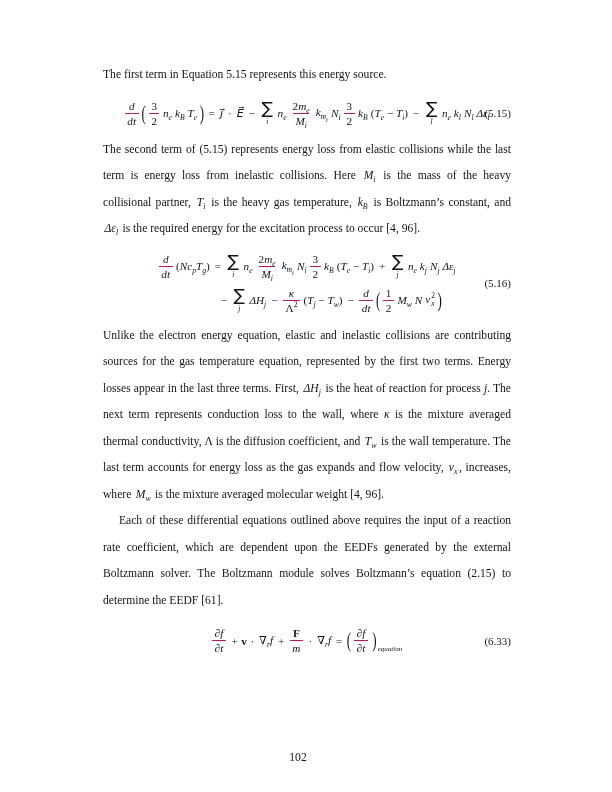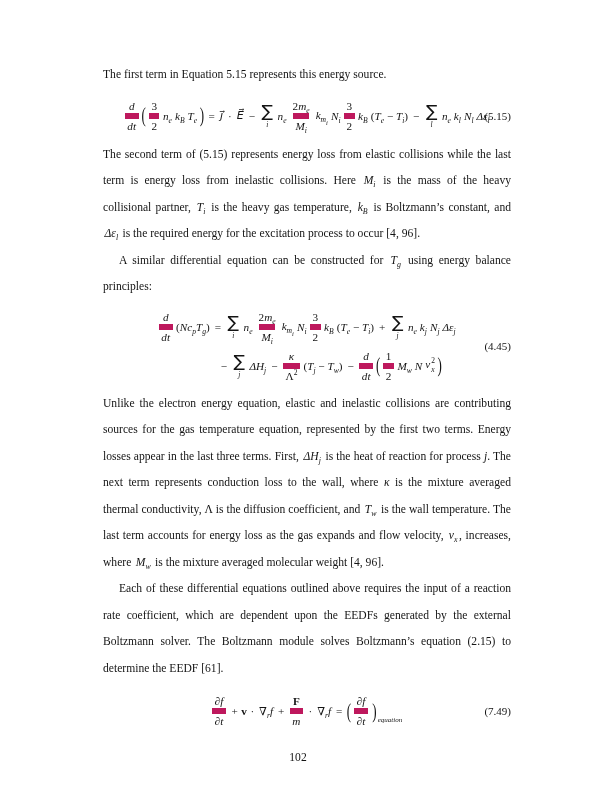--- a/index.html
+++ b/index.html
@@ -15,21 +15,21 @@
   sub sub{font-size:85%;}
   sup{font-size:68%;line-height:0;}
   
   .eqwrap{position:relative;margin:8px 0;}
   .eqbody{display:flex;align-items:center;justify-content:center;font-size:11.2px;}
   .eqtag{position:absolute;right:0;top:50%;transform:translateY(-50%);font-size:11px;font-style:normal;}
   .lines{display:flex;flex-direction:column;align-items:center;gap:5px;}
   .eline2{margin-left:46px;}
   .frac{display:inline-flex;flex-direction:column;align-items:center;margin:0 2px;}
   .frac .num,.frac .den{display:block;line-height:1.25;padding:0 2.5px;text-align:center;white-space:nowrap;}
-  .frac .den{border-top:6px solid #be185d;}
+  .frac .den{border-top:1px solid #be185d;}
   .sum{display:inline-flex;flex-direction:column;align-items:center;margin:0 3px;}
   .sum .sg{font-size:17px;line-height:1;font-style:normal;font-family:"DejaVu Sans","Liberation Serif",sans-serif;}
   .sum .lm{font-size:7.5px;font-style:italic;line-height:1;margin-top:1px;}
   .bp{display:inline-block;transform:scaleY(1.55);font-style:normal;margin:0 1px;font-size:13px;line-height:1;}
   .op{margin:0 3.5px;font-style:normal;white-space:pre;}
   .mv{white-space:nowrap;margin:0 1.5px;}
   .stack{display:inline-flex;flex-direction:column;align-items:flex-start;line-height:1;vertical-align:middle;margin-left:1px;}
   .stack .st{font-size:7.5px;line-height:1.1;font-style:normal;}
   .stack .sb{font-size:7.5px;line-height:1.1;font-style:italic;}
   .collsub{font-size:7px;position:relative;top:6px;font-style:italic;}
@@ -91,21 +91,20 @@
         <span class="mv"><i>n</i><sub>e</sub></span>
         <span class="mv"><i>k</i><sub>l</sub></span>
         <span class="mv"><i>N</i><sub>l</sub></span>
         <span class="mv"><i>Δε</i><sub>l</sub></span>
       </div>
       <span class="eqtag">(5.15)</span>
     </div>
 
     <p class="para"><span>The second term of (5.15) represents energy loss from elastic collisions while the last term is energy loss from inelastic collisions. Here </span><span class="mv"><i>M</i><sub>i</sub></span><span> is the mass of the heavy collisional partner, </span><span class="mv"><i>T</i><sub>i</sub></span><span> is the heavy gas temperature, </span><span class="mv"><i>k</i><sub>B</sub></span><span> is Boltzmann’s constant, and </span><span class="mv"><i>Δε</i><sub>l</sub></span><span> is the required energy for the excitation process to occur [4, 96].</span></p>
 
-    <p class="para indent"><span>A similar differential equation can be constructed for </span><span class="mv"><i>T</i><sub>g</sub></span><span> using energy balance principles:</span></p>
 
     <div class="eqwrap m516">
       <div class="lines">
         <div class="eqbody">
           <span class="frac">
               <span class="num it">d</span>
               <span class="den it">dt</span>
             </span>
           <span class="mv"><span class="up">(</span><i>N</i><i>c</i><sub>p</sub><i>T</i><sub>g</sub><span class="up">)</span></span>
           <span class="op">=</span>
@@ -161,21 +160,21 @@
             </span>
           <span class="mv"><i>M</i><sub>w</sub></span>
           <span class="mv"><i>N</i></span>
           <span class="mv"><i>v</i><span class="stack">
                 <span class="st">2</span>
                 <span class="sb">x</span>
               </span></span>
           <span class="bp">)</span>
         </div>
       </div>
-      <span class="eqtag">(4.45)</span>
+      <span class="eqtag">(5.16)</span>
     </div>
 
     <p class="para"><span>Unlike the electron energy equation, elastic and inelastic collisions are contributing sources for the gas temperature equation, represented by the first two terms. Energy losses appear in the last three terms. First, </span><span class="mv"><i>ΔH</i><sub>j</sub></span><span> is the heat of reaction for process </span><i>j</i><span>. The next term represents conduction loss to the wall, where </span><i>κ</i><span> is the mixture averaged thermal conductivity, </span><span class="up">Λ</span><span> is the diffusion coefficient, and </span><span class="mv"><i>T</i><sub>w</sub></span><span> is the wall temperature. The last term accounts for energy loss as the gas expands and flow velocity, </span><span class="mv"><i>v</i><sub>x</sub></span><span>, increases, where </span><span class="mv"><i>M</i><sub>w</sub></span><span> is the mixture averaged molecular weight [4, 96].</span></p>
 
     <p class="para indent"><span>Each of these differential equations outlined above requires the input of a reaction rate coefficient, which are dependent upon the EEDFs generated by the external Boltzmann solver. The Boltzmann module solves Boltzmann’s equation (2.15) to determine the EEDF [61].</span></p>
 
     <div class="eqwrap m517">
       <div class="eqbody">
         <span class="frac">
             <span class="num it">∂f</span>
@@ -193,19 +192,19 @@
         <span class="op">·</span>
         <span class="mv"><span class="up">∇</span><sub>r</sub><i>f</i></span>
         <span class="op">=</span>
         <span class="bp">(</span>
         <span class="frac">
             <span class="num it">∂f</span>
             <span class="den it">∂t</span>
           </span>
         <span class="mv"><span class="bp">)</span><span class="collsub">equation</span></span>
       </div>
-      <span class="eqtag">(7.49)</span>
+      <span class="eqtag">(6.33)</span>
     </div>
 
   </div>
 
   <div class="pagenum">102</div>
 </div>
 
 </body></html>

